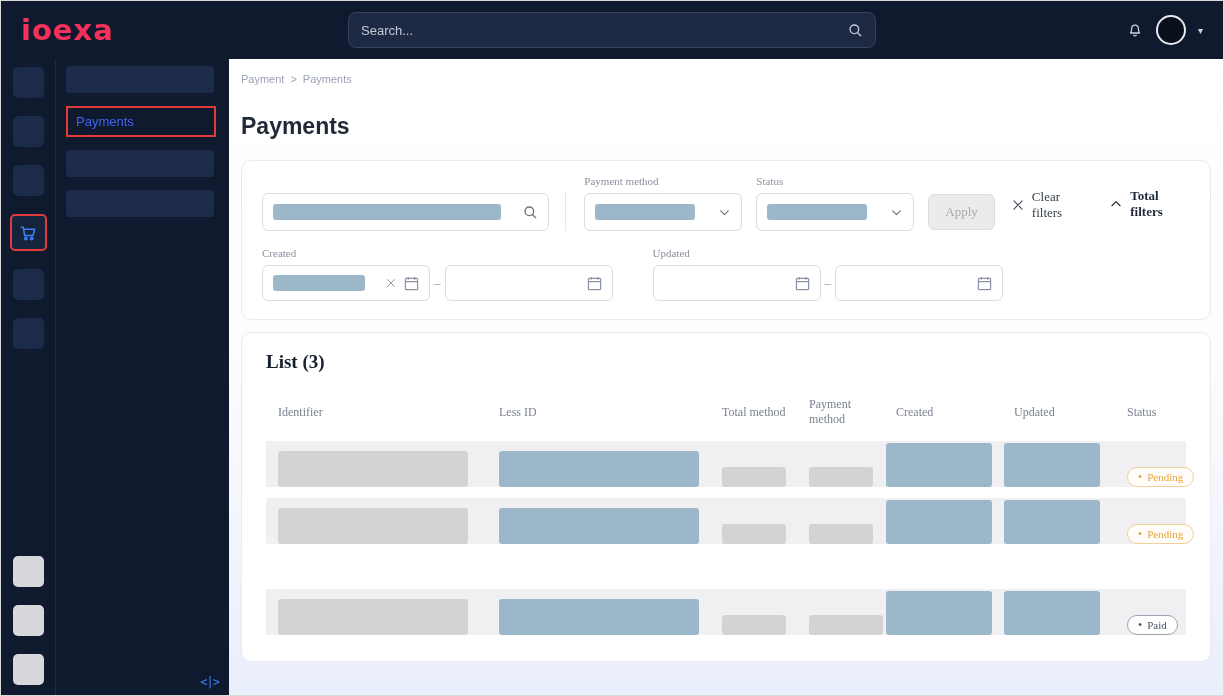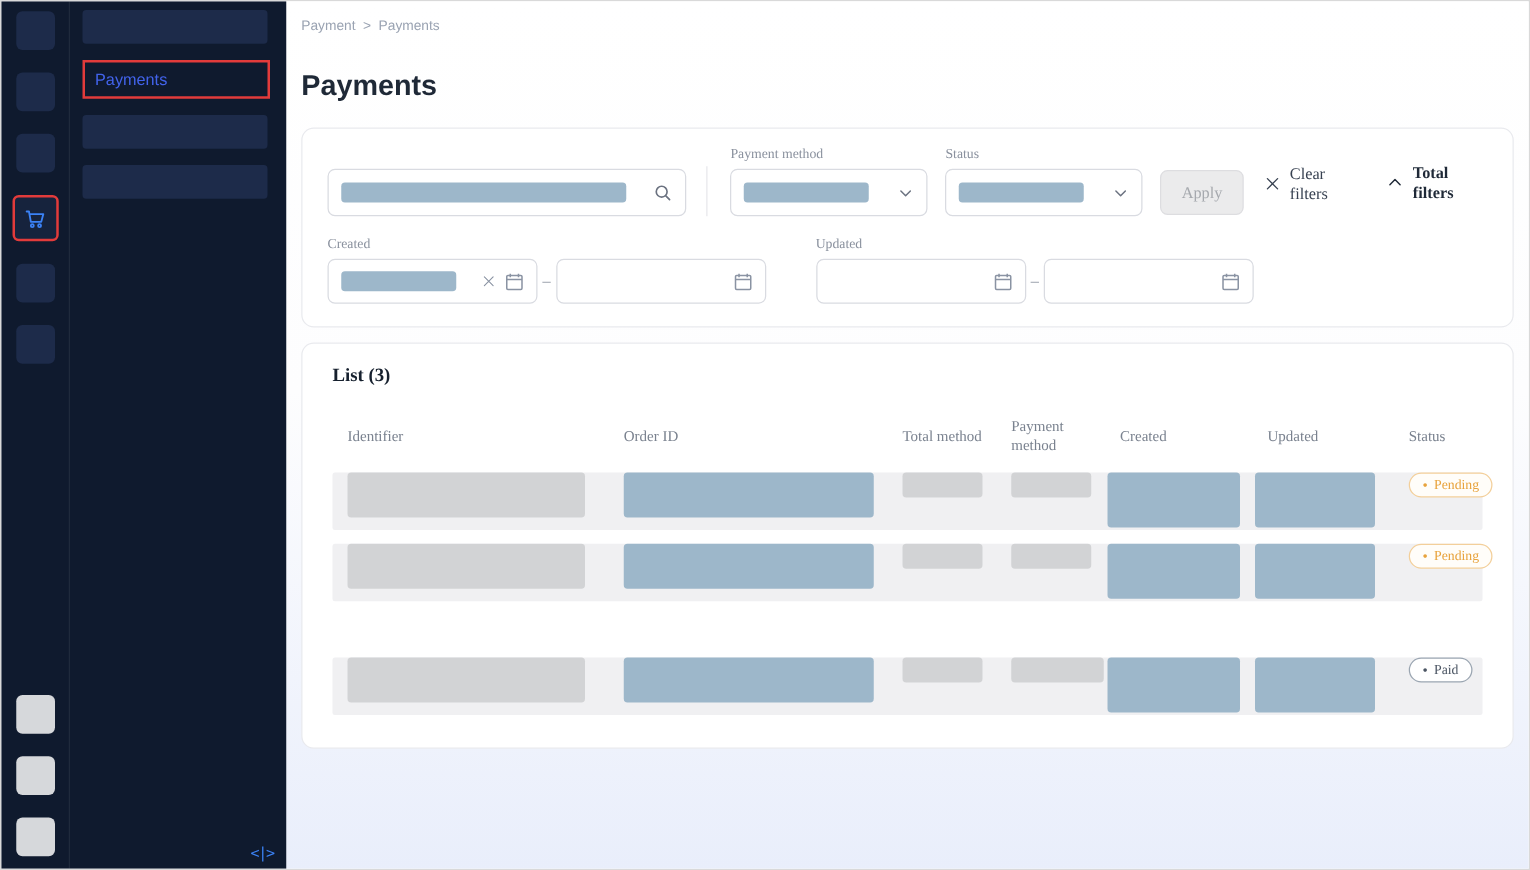--- a/index.html
+++ b/index.html
@@ -57,36 +57,58 @@
   .clear-btn { display:flex; align-items:center; gap:7px; font-size:13px; color:#374151; cursor:pointer; margin:0 6px 10px 2px; }
   .less-btn { margin-left:auto; display:flex; align-items:center; gap:7px; font-size:13px; font-weight:700; color:#1f2937; cursor:pointer; margin-bottom:11px; }
 
   .frow2 { display:flex; align-items:flex-end; gap:10px; margin-top:16px; }
   .date-box { width:168px; height:36px; border:1px solid #d9dbe1; border-radius:6px; display:flex; align-items:center; padding:0 10px; gap:7px; cursor:text; }
   .dash { color:#8a919e; font-size:13px; margin:0 4px 10px; }
   .dgroup2 { margin-left:30px; }
 
   
   .list-card { margin-top:12px; padding:18px 24px 26px; }
-  .list-title { font-size:15px; font-weight:700; color:#16202e; }
+  .list-title { font-size:19px; font-weight:700; color:#16202e; }
   .tgrid { display:grid; grid-template-columns:221px 223px 87px 87px 118px 113px 1fr; align-items:center; }
   .thead { margin-top:16px; padding:8px 0 14px; }
   .th { font-size:12px; color:#7a828f; padding-left:12px; line-height:1.25; }
   .t-row { background:#f0f0f2; border-radius:2px; height:46px; margin-bottom:11px; cursor:pointer; }
-  .cell { padding-left:12px; display:flex; align-items:flex-start; height:100%; }
+  .cell { padding-left:12px; display:flex; align-items:flex-end; height:100%; }
   .badge { display:inline-flex; align-items:center; gap:5px; font-size:11px; border-radius:11px; padding:3px 10px; background:#fffdf9; white-space:nowrap; }
   .badge::before { content:"•"; font-size:12px; line-height:1; }
   .badge.pending { color:#e8a33d; border:1px solid #f3cf9a; }
   .badge.paid { color:#4b5563; border:1px solid #9aa5b1; background:#fff; }
 </style>
 </head>
 <body>
 
 <div class="app">
 
+  <header class="topbar">
+    <div class="logo">ioexa</div>
+    <div class="searchbar">
+      <input placeholder="Search..." style="">
+      <span class="icon-btn">
+        <svg width="16" height="16" viewBox="0 0 24 24" fill="none" stroke="#c3cbd8" stroke-width="2" stroke-linecap="round">
+            <circle cx="11" cy="11" r="6.5"></circle>
+            <path d="M16 16l4.5 4.5"></path>
+          </svg>
+      </span>
+    </div>
+    <div class="topbar-right">
+      <span class="icon-btn">
+        <svg width="18" height="18" viewBox="0 0 24 24" fill="none" stroke="#cbd5e1" stroke-width="1.7" stroke-linecap="round" stroke-linejoin="round">
+            <path d="M18 16H6c1.1-1.4 1.6-2.6 1.6-6.2a4.4 4.4 0 0 1 8.8 0c0 3.6.5 4.8 1.6 6.2z"></path>
+            <path d="M10.4 19a1.8 1.8 0 0 0 3.2 0"></path>
+          </svg>
+      </span>
+      <span class="avatar"></span>
+      <span class="caret">▾</span>
+    </div>
+  </header>
 
   <div class="body">
 
     <aside class="rail">
       <div class="rail-sq"></div>
       <div class="rail-sq"></div>
       <div class="rail-sq"></div>
       <div class="rail-sq active">
         <span class="icon-btn">
           <svg width="20" height="20" viewBox="0 0 24 24" fill="none" stroke="#3b82f6" stroke-width="1.8" stroke-linecap="round" stroke-linejoin="round">
@@ -239,21 +261,21 @@
           </div>
 
         </div>
       </section>
 
       <section class="card list-card">
         <div class="list-title">List (3)</div>
 
         <div class="tgrid thead">
           <div class="th">Identifier</div>
-          <div class="th">Order ID</div>
+          <div class="th">Less ID</div>
           <div class="th">Total method</div>
           <div class="th">Payment method</div>
           <div class="th">Created</div>
           <div class="th">Updated</div>
           <div class="th">Status</div>
         </div>
 
         <div class="tgrid t-row">
           <div class="cell">
               <span class="redact r-gray" style="width:190px;height:36px;"></span>

